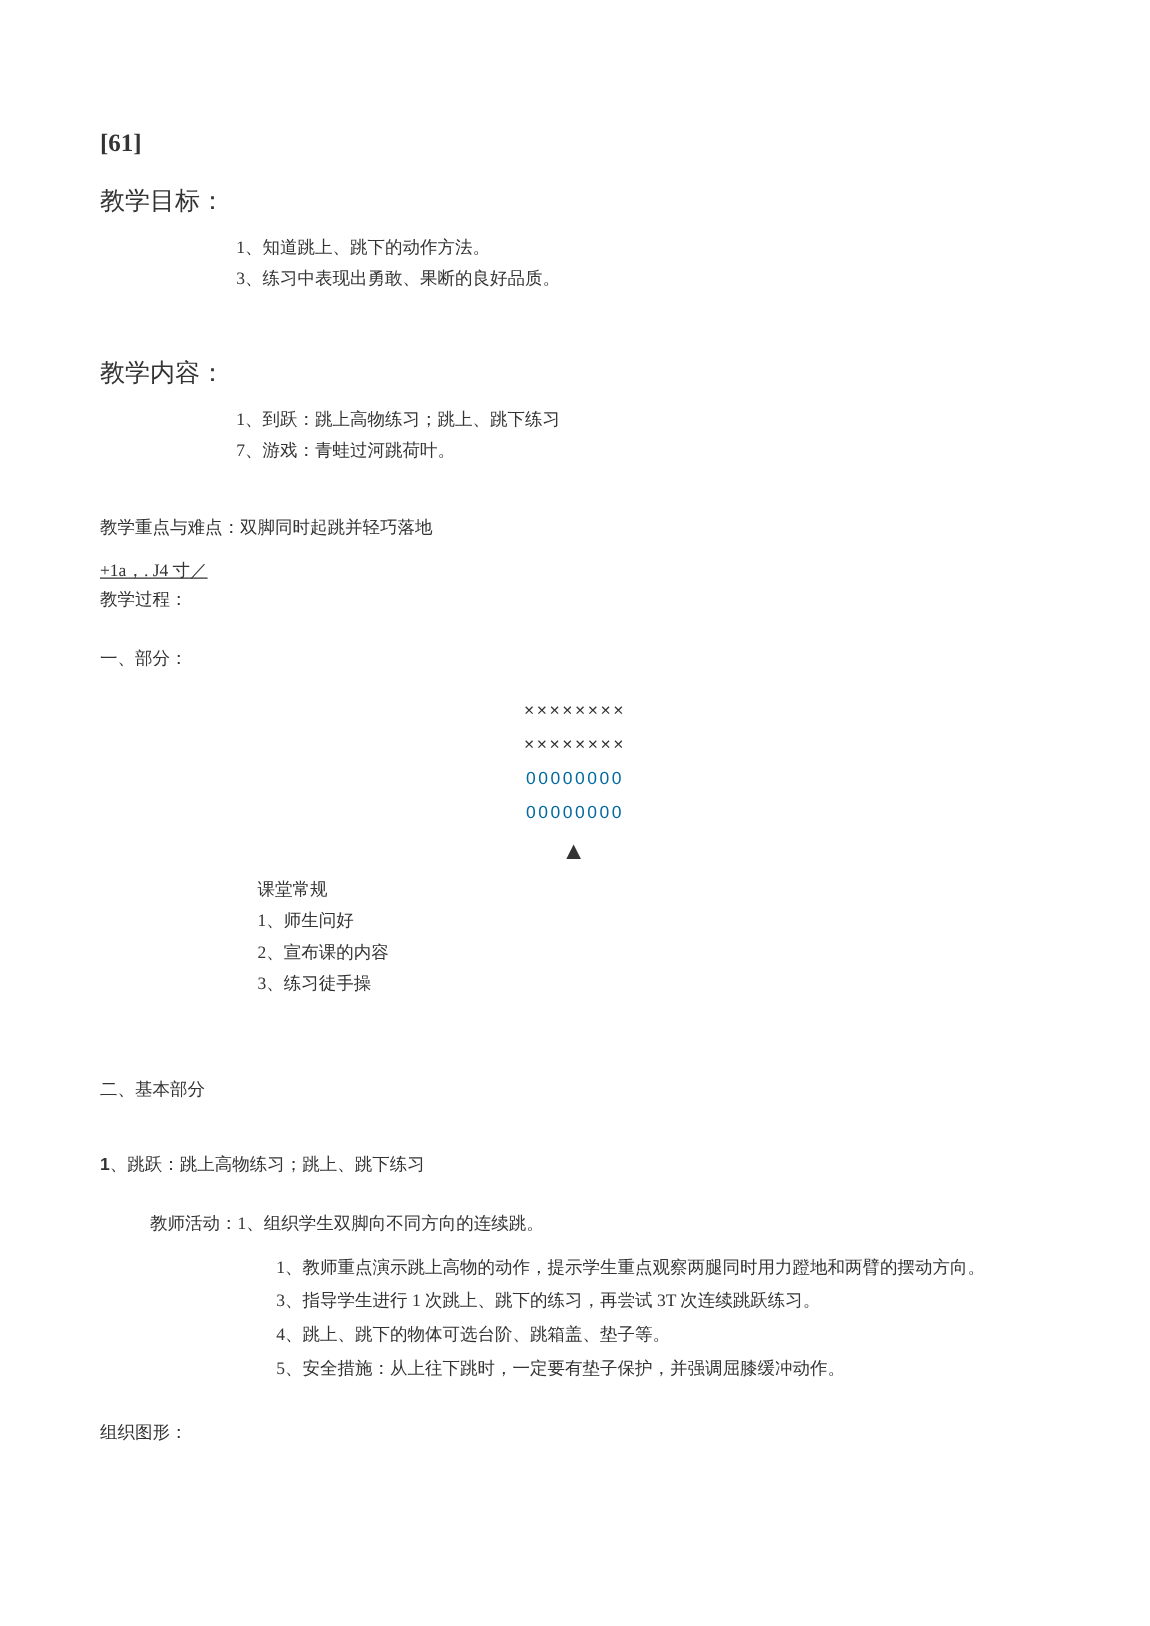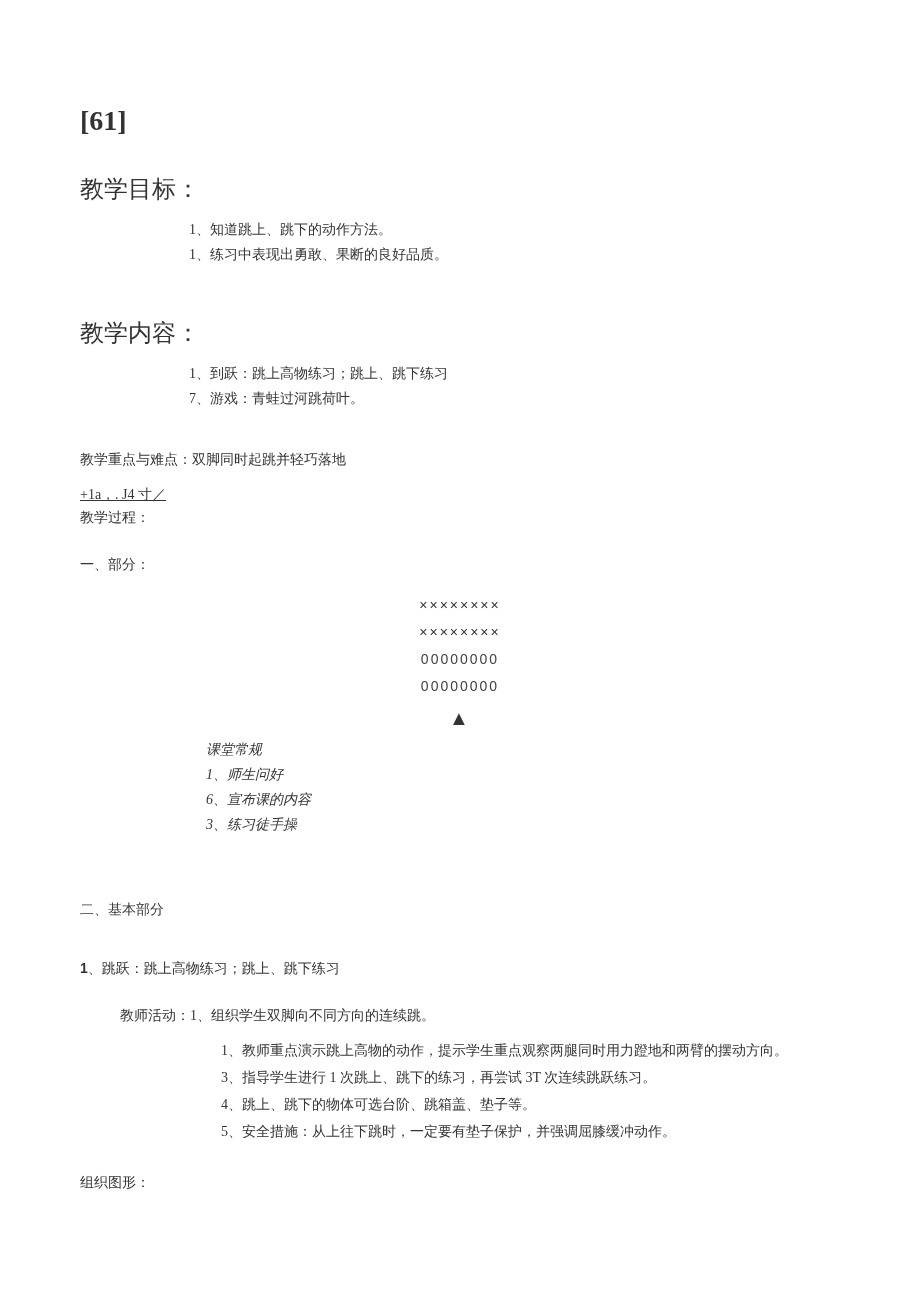--- a/index.html
+++ b/index.html
@@ -9,55 +9,55 @@
       min-height: 1301px;
       font-family: "SimSun", "宋体", serif;
       color: #333333;
       padding: 100px 80px 60px 80px;
       font-size: 14px;
       line-height: 1.5;
     }
     .heading-num {
       font-family: "Times New Roman", serif;
       font-weight: bold;
-      font-size: 28px;
-      margin-bottom: 29px;
+      font-size: 20px;
+      margin-bottom: 16px;
     }
     .section-title {
-      font-size: 24px;
+      font-size: 20px;
       margin-bottom: 12px;
       margin-top: 10px;
     }
     .indent-block { padding-left: 88px; }
     .list-item { margin-bottom: 4px; margin-left: 21px; }
     .spacer-lg { height: 36px; }
     .spacer-md { height: 24px; }
     .spacer-sm { height: 12px; }
     .plain-line { margin-bottom: 2px; }
     .underline-frag { text-decoration: underline; }
     .diagram { text-align: center; margin: 6px 0; letter-spacing: 2px; font-size: 14px; }
     .diagram-x { font-family: Arial, sans-serif; }
-    .diagram-o { font-family: Arial, sans-serif; color: #404040; }
+    .diagram-o { font-family: Arial, sans-serif; color: #0369a1; }
     .diagram-tri { font-size: 20px; }
-    .routine { padding-left: 105px; margin-top: 6px; font-style: italic; }
+    .routine { padding-left: 105px; margin-top: 6px; }
     .bold-seq { font-family: Arial, sans-serif; font-weight: bold; }
     .teacher-line { padding-left: 40px; }
     .teacher-items { padding-left: 120px; }
     .teacher-items .list-item { margin-bottom: 6px; }
     .hanging { padding-left: 0; }
   </style>
 </head>
 <body>
 
 <div class="heading-num">[61]</div>
 
 <div class="section-title">教学目标：</div>
 <div class="indent-block">
   <div class="list-item">1、知道跳上、跳下的动作方法。</div>
-  <div class="list-item">1、练习中表现出勇敢、果断的良好品质。</div>
+  <div class="list-item">3、练习中表现出勇敢、果断的良好品质。</div>
 </div>
 
 <div class="spacer-lg"></div>
 
 <div class="section-title">教学内容：</div>
 <div class="indent-block">
   <div class="list-item">1、到跃：跳上高物练习；跳上、跳下练习</div>
   <div class="list-item">7、游戏：青蛙过河跳荷叶。</div>
 </div>
 
@@ -78,21 +78,21 @@
 
 <div class="diagram diagram-x">××××××××</div>
 <div class="diagram diagram-x">××××××××</div>
 <div class="diagram diagram-o">00000000</div>
 <div class="diagram diagram-o">00000000</div>
 <div class="diagram diagram-tri">▲</div>
 
 <div class="routine">
   <div class="list-item">课堂常规</div>
   <div class="list-item">1、师生问好</div>
-  <div class="list-item">6、宣布课的内容</div>
+  <div class="list-item">2、宣布课的内容</div>
   <div class="list-item">3、练习徒手操</div>
 </div>
 
 <div class="spacer-lg"></div>
 <div class="spacer-md"></div>
 
 <div class="plain-line">二、基本部分</div>
 
 <div class="spacer-lg"></div>
 

